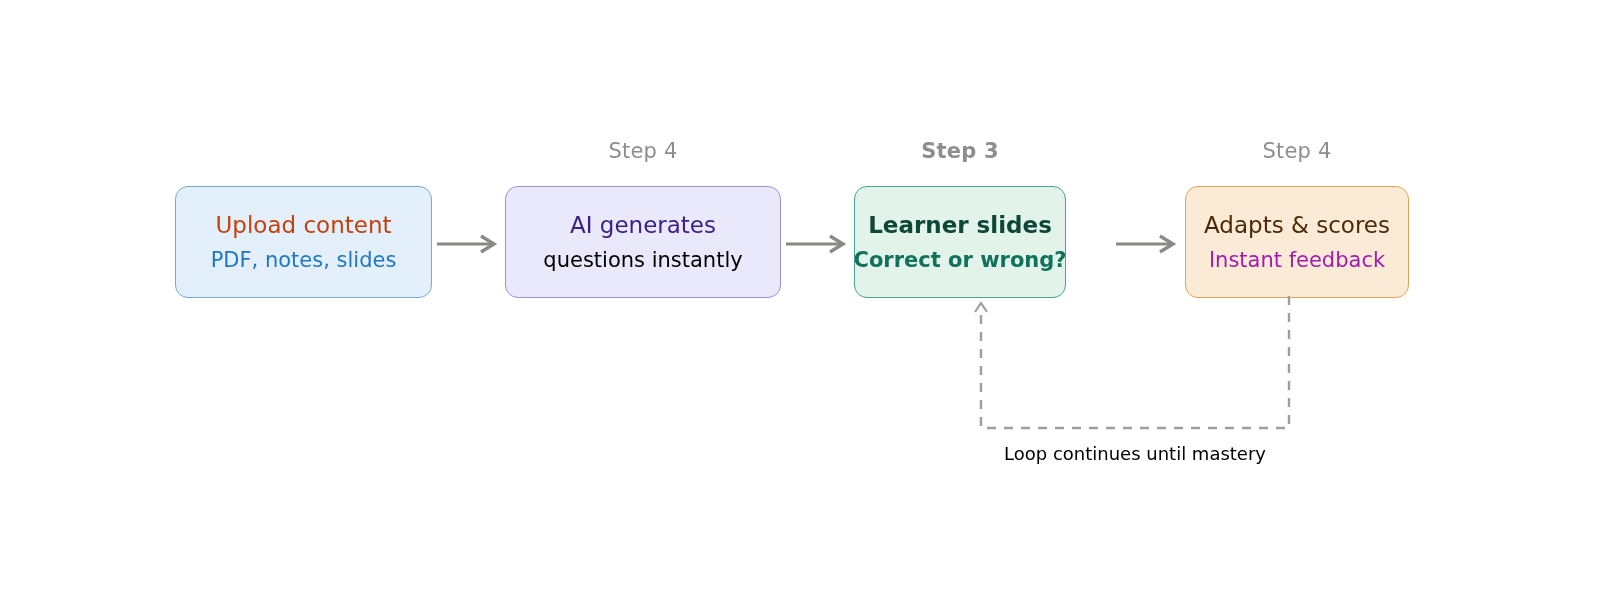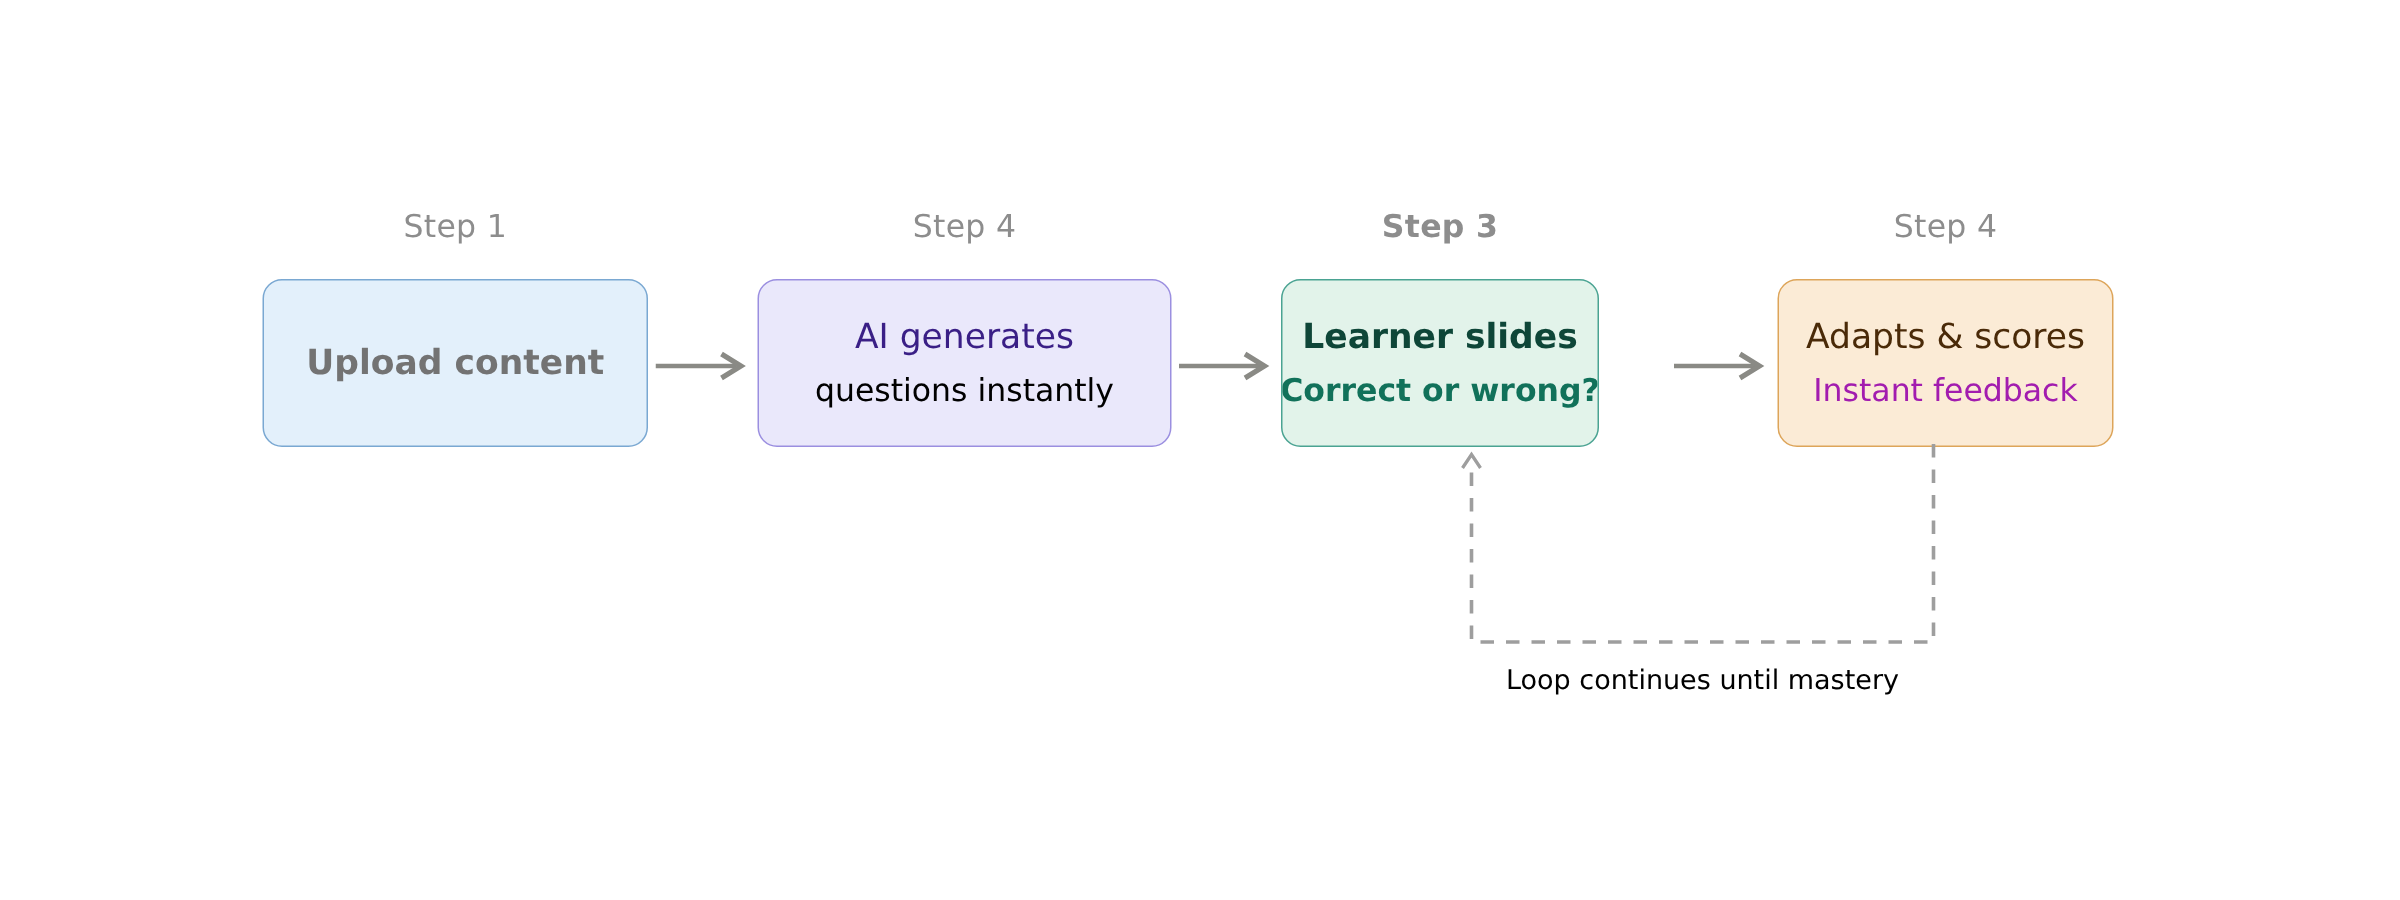--- a/index.html
+++ b/index.html
@@ -98,23 +98,23 @@
     height: 600px;
     pointer-events: none;
   }
 </style>
 </head>
 <body>
 
 <div id="canvas">
 
   <div class="step-group" style="left:175px; top:138px; width:257px; height:160px;">
-    <div class="step-label">Step 1</div>
     <div class="step-box" style="background:#e3f0fb; border-color:#7aa8d2;">
-      <div class="box-title" style="color:#737373;font-weight:bold;">Upload content</div>
+      <div class="box-title" style="color:#c2410c;">Upload content</div>
+      <div class="box-sub" style="color:#1f77c4;">PDF, notes, slides</div>
     </div>
   </div>
 
   <div class="connector" style="left:437px; width:64px;">
     <svg width="64" height="22" viewBox="0 0 64 22">
       <line x1="0" y1="11" x2="54" y2="11" stroke="#8a8a85" stroke-width="3"></line>
       <polyline points="44,3 57,11 44,19" fill="none" stroke="#8a8a85" stroke-width="3.4" stroke-linecap="butt" stroke-linejoin="miter"></polyline>
     </svg>
   </div>
 

